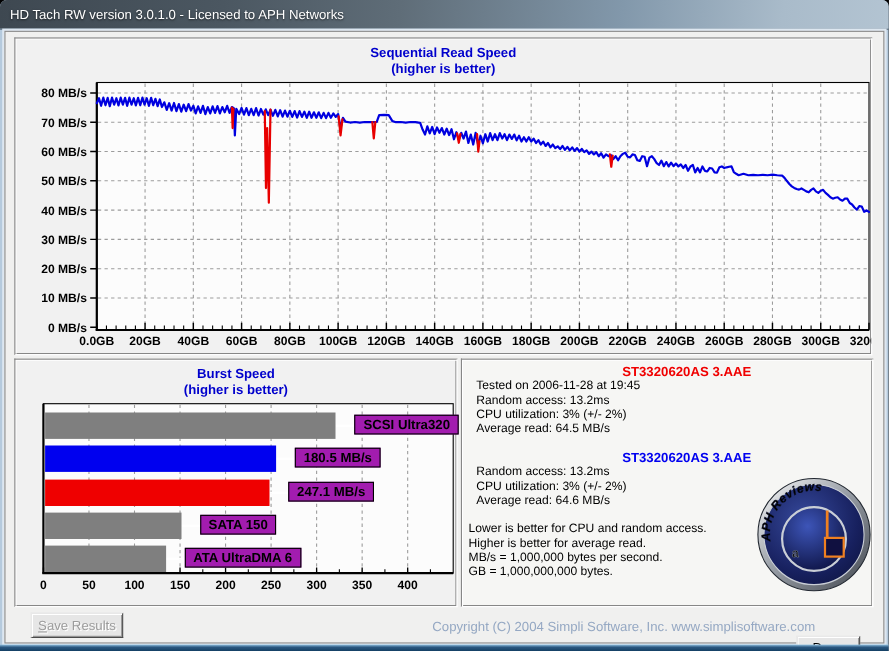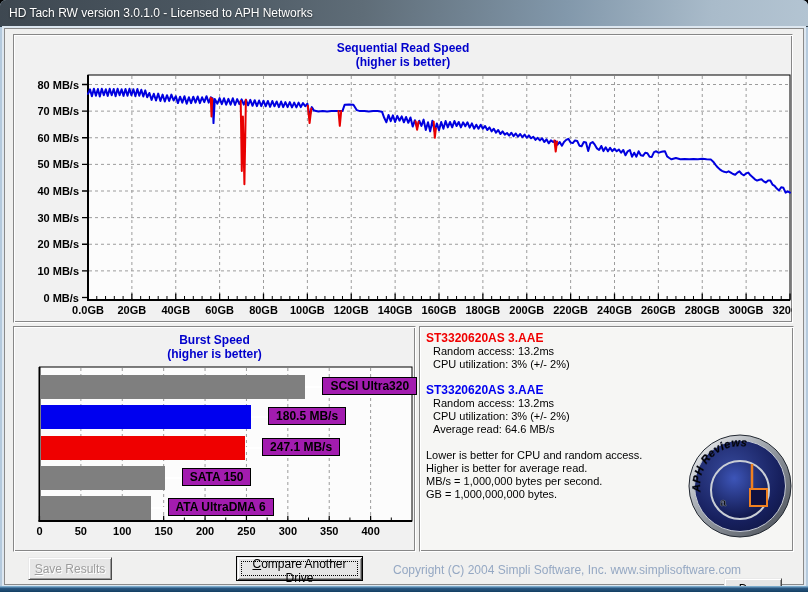--- a/index.html
+++ b/index.html
@@ -31,21 +31,21 @@
     color:#0000cc; font-size:12px; font-weight:bold; }
   .chart-title { top:6px; } .chart-subtitle { top:20px; }
   .chart-svg { position:absolute; left:0; top:0; }
   svg text { font-family:"Liberation Sans",sans-serif; font-weight:bold; font-size:11px; fill:#000; }
   .burst-bars { position:absolute; left:0; top:0; width:100%; height:100%; }
   .bbar { position:absolute; height:24px; }
   .bar-conn { position:absolute; height:2px; background:#ffffff; }
   .bar-label { position:absolute; background:#a21caf; border:1px solid #000;
     font-weight:bold; font-size:12px; line-height:16px; padding:0 7px; white-space:nowrap; color:#000; }
   .info-content { position:absolute; left:6px; top:5px; right:110px; font-size:11px; line-height:13px; color:#000; }
-  .info-header { font-size:12px; font-weight:bold; }
+  .info-header { font-size:12px; font-weight:bold;text-align:right; }
   .info-line { padding-left:7px; }
   .info-gap { height:13px; }
   .logo-svg { position:absolute; left:267px; top:99px; }
   .btn { position:absolute; font-family:"Liberation Sans",sans-serif; font-size:12px; color:#000;
     background:#e6e6e6;
     border:1px solid; border-color:#e9e9e9 #4a4a4a #4a4a4a #e9e9e9;
     box-shadow:inset 1px 1px 0 #ffffff, inset -1px -1px 0 #9b9b9b;
     cursor:default; }
   .btn.disabled { color:#9c9c9c; text-shadow:1px 1px 0 #ffffff; }
   .btn.default { border:1px solid #000;
@@ -279,22 +279,24 @@
           <div class="bbar" style="left: 26.5px; top: 169px; width: 110.094px; background: rgb(127, 127, 127);"></div>
           <div class="bar-label" style="left: 153.594px; top: 171px;">ATA UltraDMA 6</div>
         </div>
       <div class="chart-title">Burst Speed</div>
       <div class="chart-subtitle">(higher is better)</div>
     </div>
 
     <div class="panel info-panel">
       <div id="info-content" class="info-content">
           <div class="info-header" style="color: rgb(240, 0, 0);">ST3320620AS 3.AAE</div>
+          <div class="info-line">Tested on 2006-11-28 at 19:45</div>
           <div class="info-line">Random access: 13.2ms</div>
           <div class="info-line">CPU utilization: 3% (+/- 2%)</div>
+          <div class="info-line">Average read: 64.5 MB/s</div>
           <div class="info-gap"></div>
           <div class="info-header" style="color: rgb(0, 0, 240);">ST3320620AS 3.AAE</div>
           <div class="info-line">Random access: 13.2ms</div>
           <div class="info-line">CPU utilization: 3% (+/- 2%)</div>
           <div class="info-line">Average read: 64.6 MB/s</div>
           <div class="info-gap"></div>
           <div class="info-note">Lower is better for CPU and random access.</div>
           <div class="info-note">Higher is better for average read.</div>
           <div class="info-note">MB/s = 1,000,000 bytes per second.</div>
           <div class="info-note">GB = 1,000,000,000 bytes.</div>
@@ -324,17 +326,16 @@
           <textPath href="#arcpath" startOffset="8">APH Reviews</textPath>
         </text>
         <circle cx="53" cy="64" r="29" fill="url(#gi)" stroke="#c9ced6" stroke-width="2"></circle>
         <line x1="65" y1="38" x2="65" y2="64" stroke="#f08020" stroke-width="2.5"></line>
         <rect x="63" y="63" width="17" height="17" fill="#101040" stroke="#f08020" stroke-width="2"></rect>
         <text x="33" y="80" font-size="48" fill="#c9cedd" stroke="#6a7184" stroke-width="0.6">a</text>
       </svg>
     </div>
 
     <button class="btn disabled" style="left:23px; top:528px; width:84px; height:23px;"><u>S</u>ave Results</button>
-    <button class="btn default" style="left:231px; top:527px; width:127px; height:25px;"><u>C</u>ompare Another Drive</button>
     <span class="copyright">Copyright (C) 2004 Simpli Software, Inc. www.simplisoftware.com</span>
     <button class="btn" style="left:719px; top:549px; width:58px; height:22px;"><u>D</u>one</button>
   </div>
 </div>
 
 </body></html>

